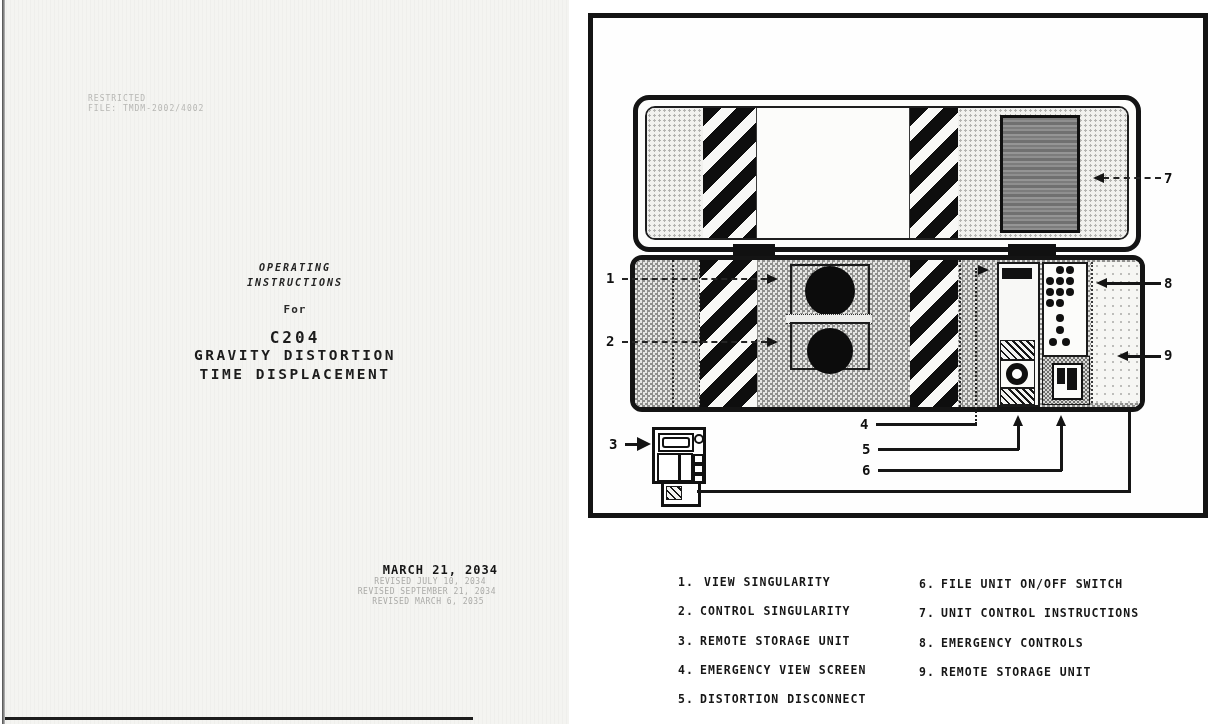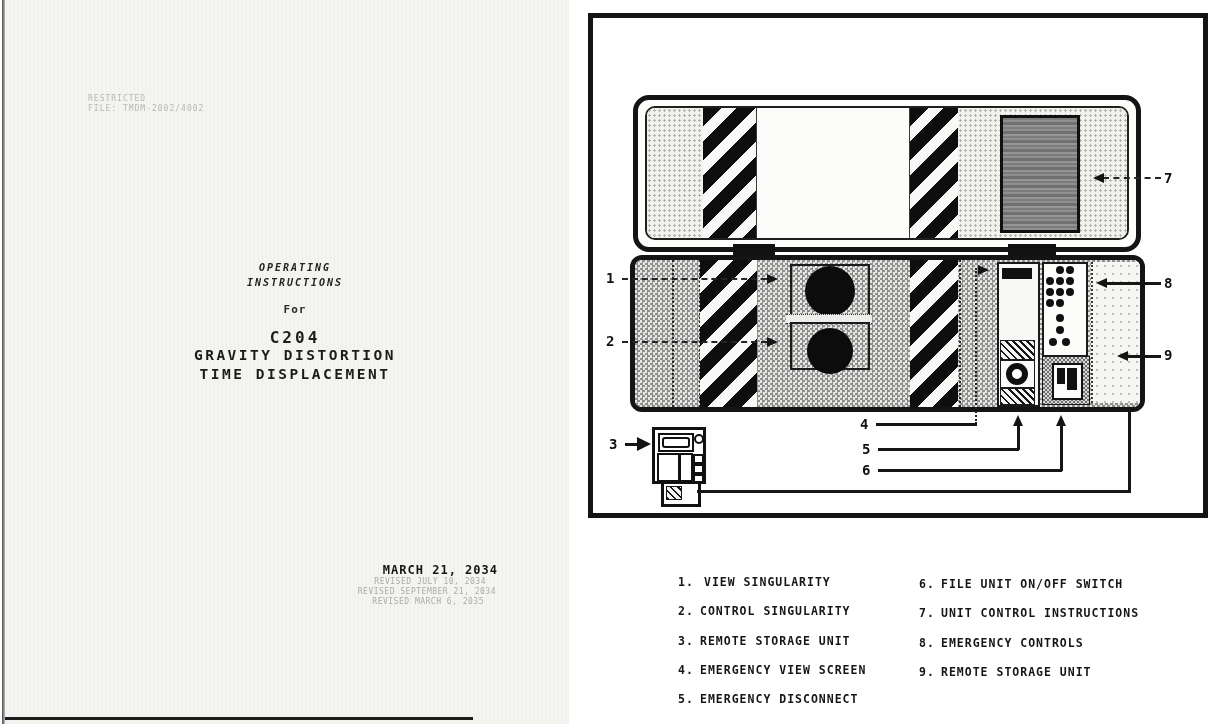--- a/index.html
+++ b/index.html
@@ -222,21 +222,21 @@
 
     <div class="lg-num" style="left:20px;top:12px;">1.</div>
     <div class="lg-lbl" style="left:46px;top:12px;">VIEW SINGULARITY</div>
     <div class="lg-num" style="left:20px;top:41px;">2.</div>
     <div class="lg-lbl" style="left:42px;top:41px;">CONTROL SINGULARITY</div>
     <div class="lg-num" style="left:20px;top:71px;">3.</div>
     <div class="lg-lbl" style="left:42px;top:71px;">REMOTE STORAGE UNIT</div>
     <div class="lg-num" style="left:20px;top:100px;">4.</div>
     <div class="lg-lbl" style="left:42px;top:100px;">EMERGENCY VIEW SCREEN</div>
     <div class="lg-num" style="left:20px;top:129px;">5.</div>
-    <div class="lg-lbl" style="left:42px;top:129px;">EMERGENCY DISCONNECT</div>
+    <div class="lg-lbl" style="left:42px;top:129px;">DISTORTION DISCONNECT</div>
 
     <div class="lg-num" style="left:261px;top:14px;">6.</div>
     <div class="lg-lbl" style="left:283px;top:14px;">FILE UNIT ON/OFF SWITCH</div>
     <div class="lg-num" style="left:261px;top:43px;">7.</div>
     <div class="lg-lbl" style="left:283px;top:43px;">UNIT CONTROL INSTRUCTIONS</div>
     <div class="lg-num" style="left:261px;top:73px;">8.</div>
     <div class="lg-lbl" style="left:283px;top:73px;">EMERGENCY CONTROLS</div>
     <div class="lg-num" style="left:261px;top:102px;">9.</div>
     <div class="lg-lbl" style="left:283px;top:102px;">REMOTE STORAGE UNIT</div>
   </div>

